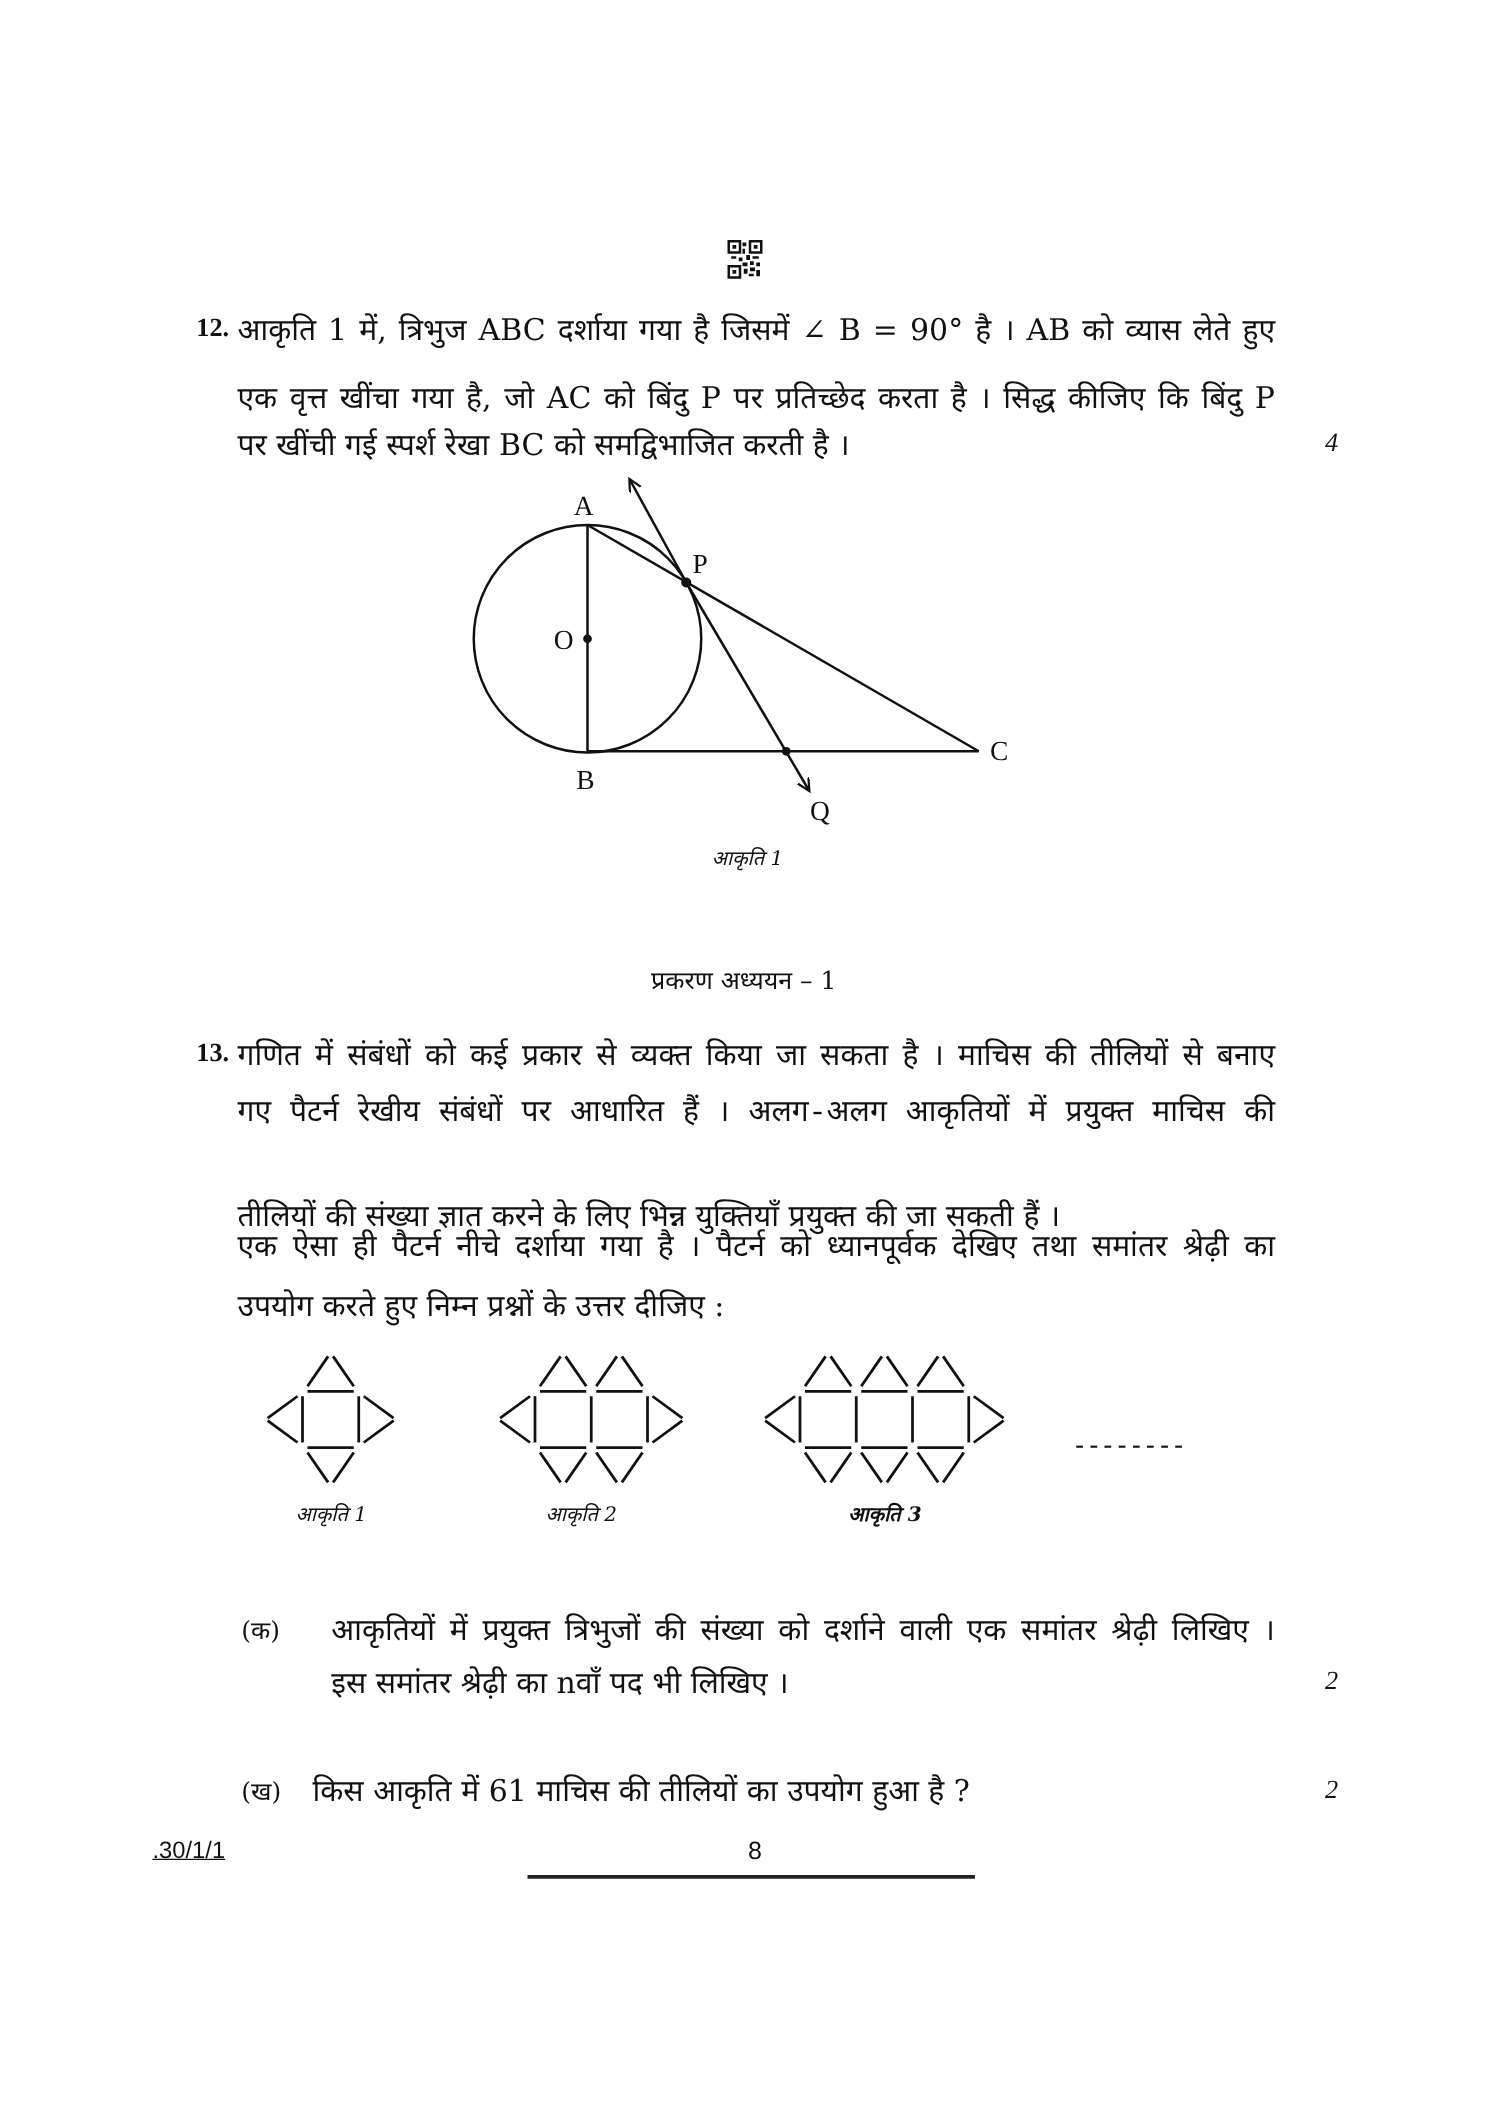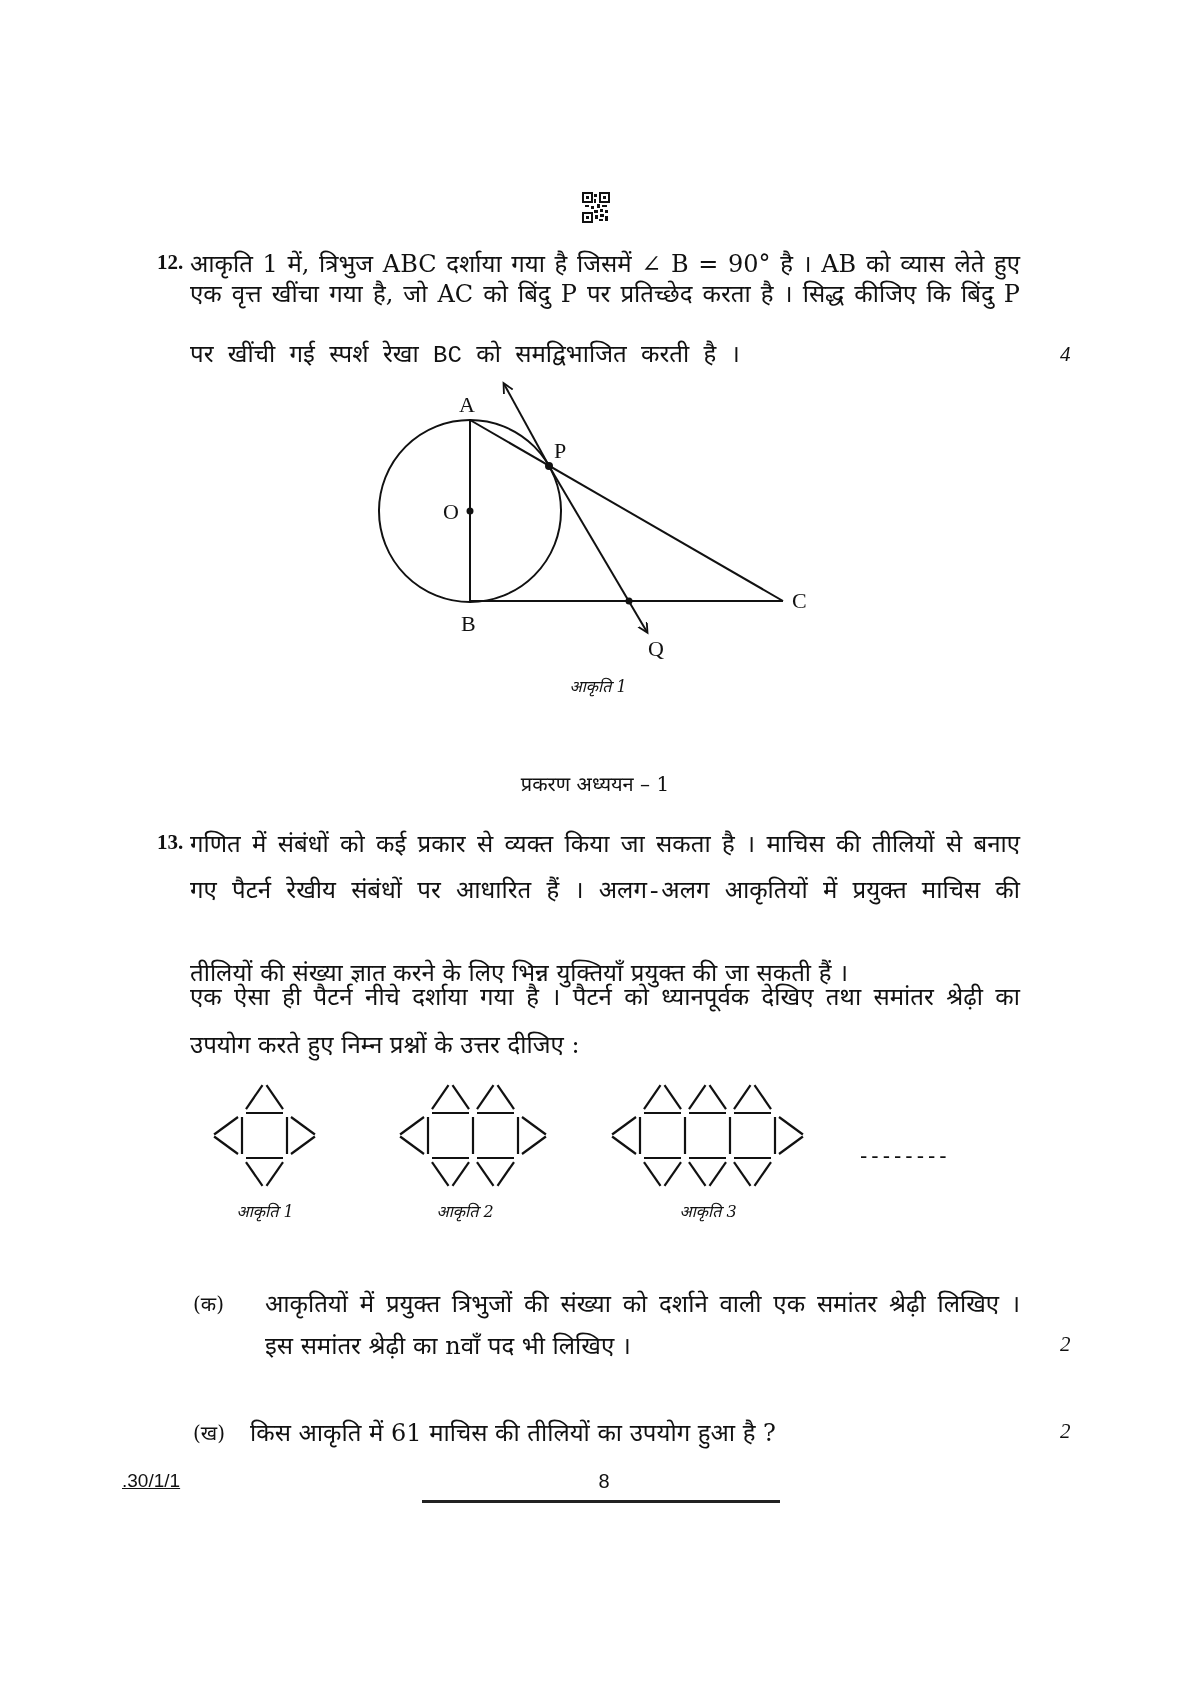--- a/index.html
+++ b/index.html
@@ -40,22 +40,22 @@
     <rect x="22" y="17" width="3" height="3" fill="#111"></rect>
     <rect x="12" y="22" width="3" height="4" fill="#111"></rect>
     <rect x="17" y="21" width="4" height="3" fill="#111"></rect>
     <rect x="22" y="23" width="3" height="5" fill="#111"></rect>
     <rect x="16" y="26" width="4" height="2" fill="#111"></rect>
   </svg>
 </div>
 
 <div class="abs qnum" style="left:120px; top:250px;">12.</div>
 <div class="abs line justify" style="left:190px; top:250px;">आकृति 1 में, त्रिभुज ABC दर्शाया गया है जिसमें ∠ B = 90° है । AB को व्यास लेते हुए</div>
-<div class="abs line justify" style="left:190px; top:280px;">एक वृत्त खींचा गया है, जो AC को बिंदु P पर प्रतिच्छेद करता है । सिद्ध कीजिए कि बिंदु P</div>
-<div class="abs line" style="left:190px; top:342px;font-family:Liberation Mono, monospace;">पर खींची गई स्पर्श रेखा BC को समद्विभाजित करती है ।</div>
+<div class="abs line justify" style="left:190px; top:304px;">एक वृत्त खींचा गया है, जो AC को बिंदु P पर प्रतिच्छेद करता है । सिद्ध कीजिए कि बिंदु P</div>
+<div class="abs line" style="left:190px; top:342px;">पर खींची गई स्पर्श रेखा BC को समद्विभाजित करती है ।</div>
 <div class="abs marks" style="left:1060px; top:342px;">4</div>
 
 <svg width="1190" height="1683">
   <defs>
     <marker id="arr" markerWidth="12" markerHeight="12" refX="9" refY="5" orient="auto" markerUnits="userSpaceOnUse">
       <path d="M0,0 L10,5 L0,10" fill="none" stroke="#111" stroke-width="1.8"></path>
     </marker>
   </defs>
   <circle cx="470" cy="511" r="91" fill="none" stroke="#111" stroke-width="2"></circle>
   <line x1="470" y1="420" x2="470" y2="601" stroke="#111" stroke-width="2"></line>
@@ -138,21 +138,21 @@
     <line x1="685" y1="1117" x2="685" y2="1154" stroke="#111" stroke-width="2.2"></line>
     <line x1="730" y1="1117" x2="730" y2="1154" stroke="#111" stroke-width="2.2"></line>
     <line x1="775" y1="1117" x2="775" y2="1154" stroke="#111" stroke-width="2.2"></line>
     <line x1="636" y1="1117" x2="612.1" y2="1134.5" stroke="#111" stroke-width="2.2"></line>
     <line x1="636" y1="1154" x2="612.1" y2="1136.5" stroke="#111" stroke-width="2.2"></line>
     <line x1="779" y1="1117" x2="802.9" y2="1134.5" stroke="#111" stroke-width="2.2"></line>
     <line x1="779" y1="1154" x2="802.9" y2="1136.5" stroke="#111" stroke-width="2.2"></line>
   </svg>
 <div class="abs caption" style="left:265px; top:1200px;">आकृति 1</div>
 <div class="abs caption" style="left:465px; top:1200px;">आकृति 2</div>
-<div class="abs caption" style="left:708px; top:1200px;">आकृति 3</div>
+<div class="abs caption" style="left:708px; top:1200px;font-weight:bold;">आकृति 3</div>
 <div class="abs" style="left:860px; top:1143px; font-size:22px; letter-spacing:4px; font-family:'Liberation Sans', sans-serif;">--------</div>
 
 <div class="abs sublabel" style="left:193px; top:1290px;">(क)</div>
 <div class="abs line justify" style="left:265px; top:1290px; width:755px;">आकृतियों में प्रयुक्त त्रिभुजों की संख्या को दर्शाने वाली एक समांतर श्रेढ़ी लिखिए ।</div>
 <div class="abs line" style="left:265px; top:1332px;">इस समांतर श्रेढ़ी का nवाँ पद भी लिखिए ।</div>
 <div class="abs marks" style="left:1060px; top:1332px;">2</div>
 
 <div class="abs sublabel" style="left:193px; top:1419px;">(ख)</div>
 <div class="abs line" style="left:250px; top:1419px;">किस आकृति में 61 माचिस की तीलियों का उपयोग हुआ है ?</div>
 <div class="abs marks" style="left:1060px; top:1419px;">2</div>

